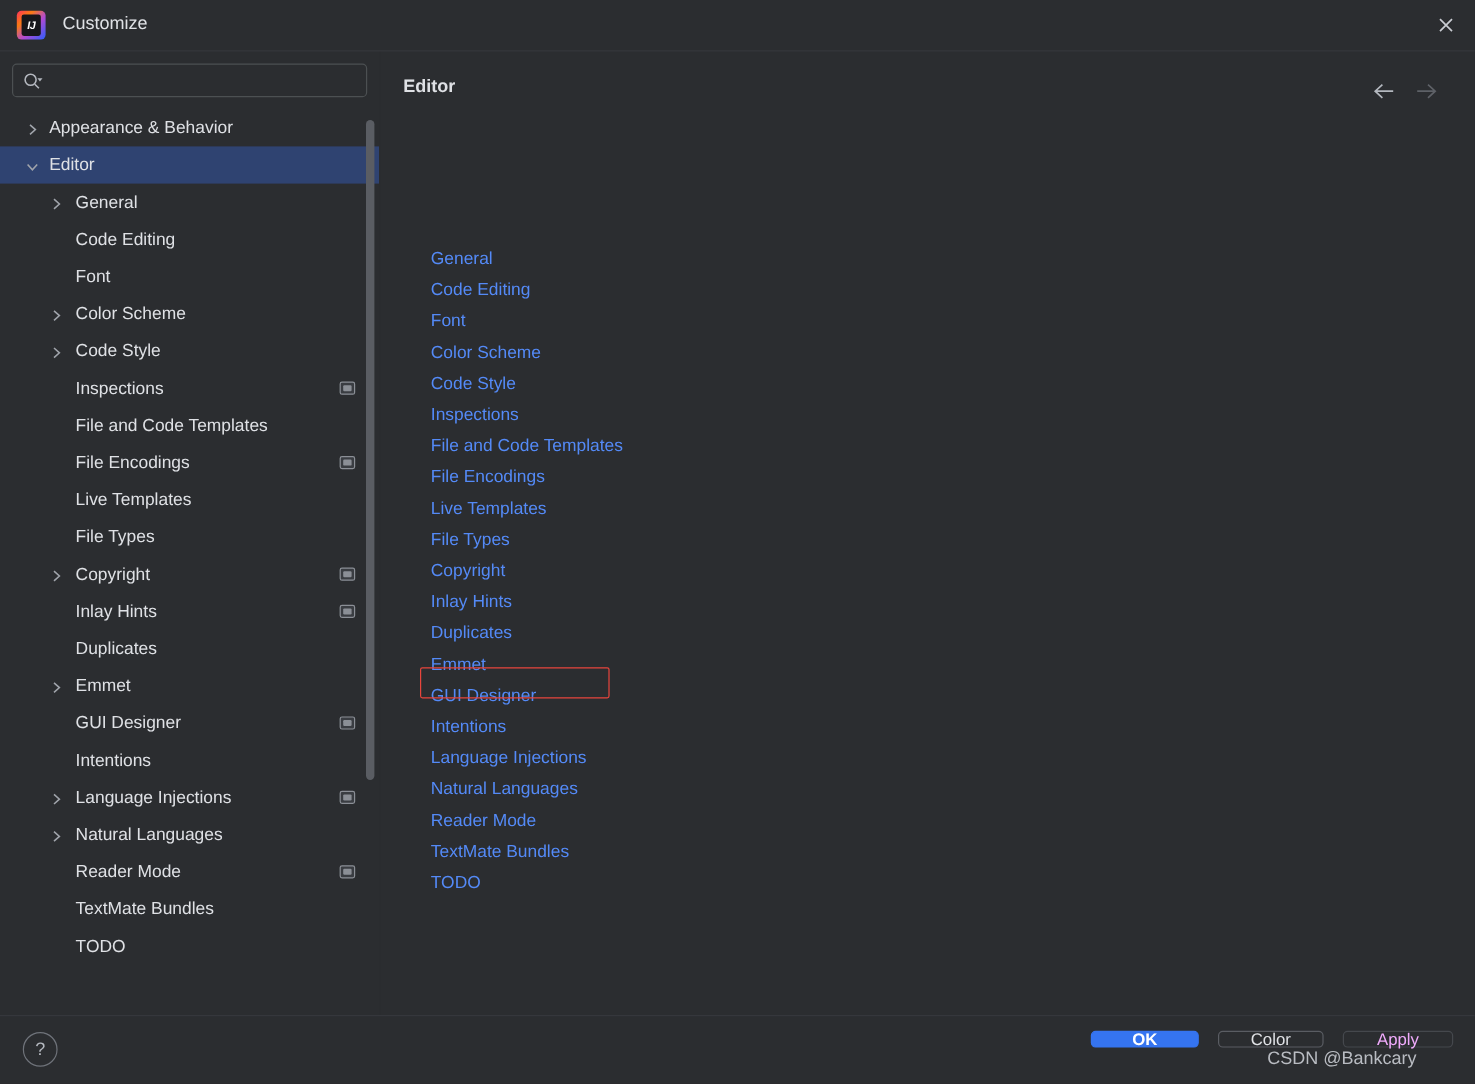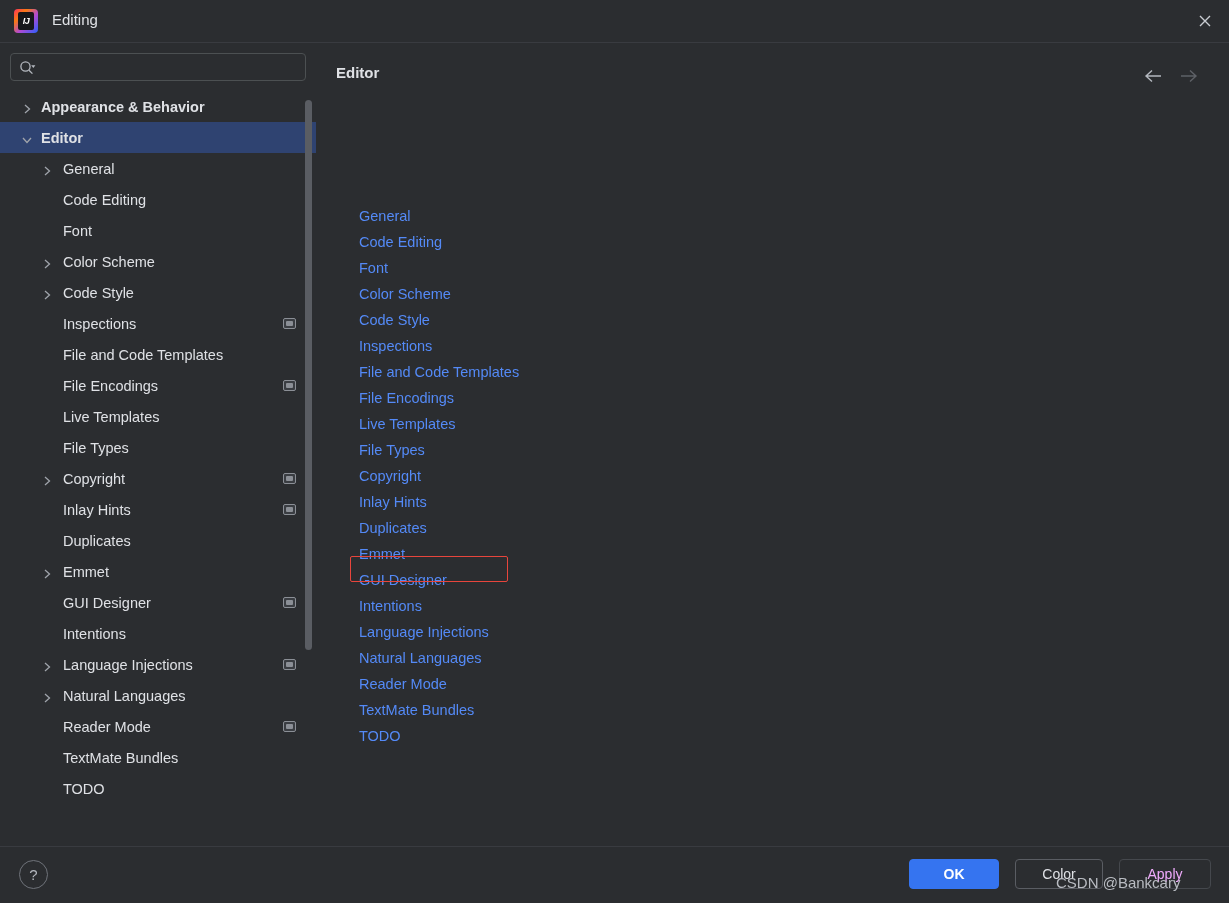--- a/index.html
+++ b/index.html
@@ -88,21 +88,21 @@
     position: relative; height: 31px; width: 316px;
     display: flex; align-items: center; cursor: pointer;
   }
   .tree-row.selected { background: #2f4371; }
   .tree-row .chev {
     position: absolute; width: 12px; height: 12px;
   }
   .tree-row .lbl {
     font-size: 14.5px; color: #dfe1e5; white-space: nowrap;
   }
-  .tree-row.bold .lbl { font-weight: bold; }
+  .tree-row.bold .lbl { font-weight: normal; }
   .tree-row .badge {
     position: absolute; right: 20px; top: 10px;
     width: 13px; height: 11px;
     border: 1px solid #8b8f96; border-radius: 2px;
     background: #3a3d42;
   }
   .tree-row .badge::after {
     content: ""; position: absolute; left: 2px; top: 2px;
     right: 2px; bottom: 2px; background: #8b8f96; border-radius: 1px;
   }
@@ -172,21 +172,21 @@
     position: absolute; left: 0; top: 847px; width: 1229px; height: 56px;
     background: #2b2d30;
   }
   #help-btn {
     position: absolute; left: 19px; top: 13px; width: 29px; height: 29px;
     border: 1px solid #6f737a; border-radius: 50%;
     display: flex; align-items: center; justify-content: center;
     color: #b4b8bf; font-size: 15px; cursor: pointer;
   }
   .dlg-btn {
-    position: absolute; top: 12px; height: 30px;
+    position: absolute; top: 12px; height: 14px;
     border-radius: 4px; font-size: 14px;
     display: flex; align-items: center; justify-content: center;
     cursor: pointer; font-family: "Liberation Sans", sans-serif;
   }
   #ok-btn {
     left: 909px; width: 90px;
     background: #3574f0; border: 1px solid #3574f0; color: #ffffff;
     font-weight: bold;
   }
   #cancel-btn {
@@ -207,21 +207,21 @@
 <body>
 
 <div id="app">
 
   <div id="titlebar">
     <div id="logo">
       <div class="inner">
         <span class="ij">IJ</span>
       </div>
     </div>
-    <div id="title-text">Editing</div>
+    <div id="title-text">Customize</div>
     <div id="close-btn">
       <svg width="16" height="16" viewBox="0 0 16 16">
         <path d="M3 3 L13 13 M13 3 L3 13" stroke="#c9ccd2" stroke-width="1.4" fill="none"></path>
       </svg>
     </div>
   </div>
   <div id="topsep"></div>
 
   <div id="sidebar">
     <div id="search-wrap">

